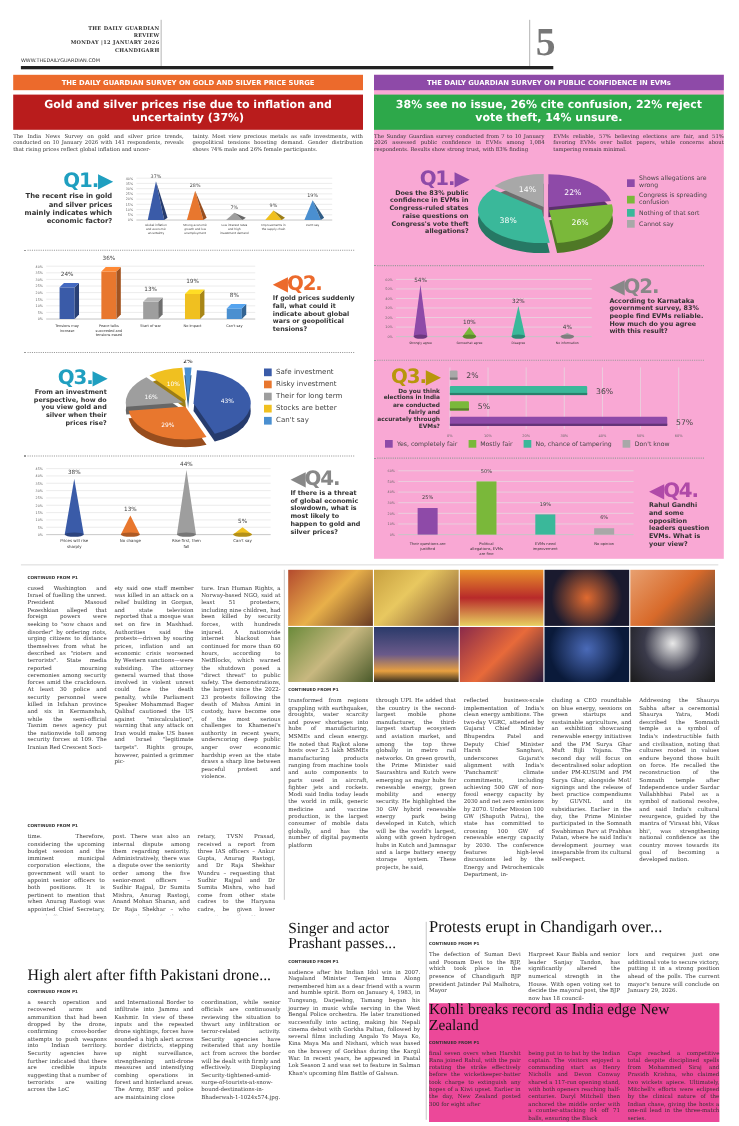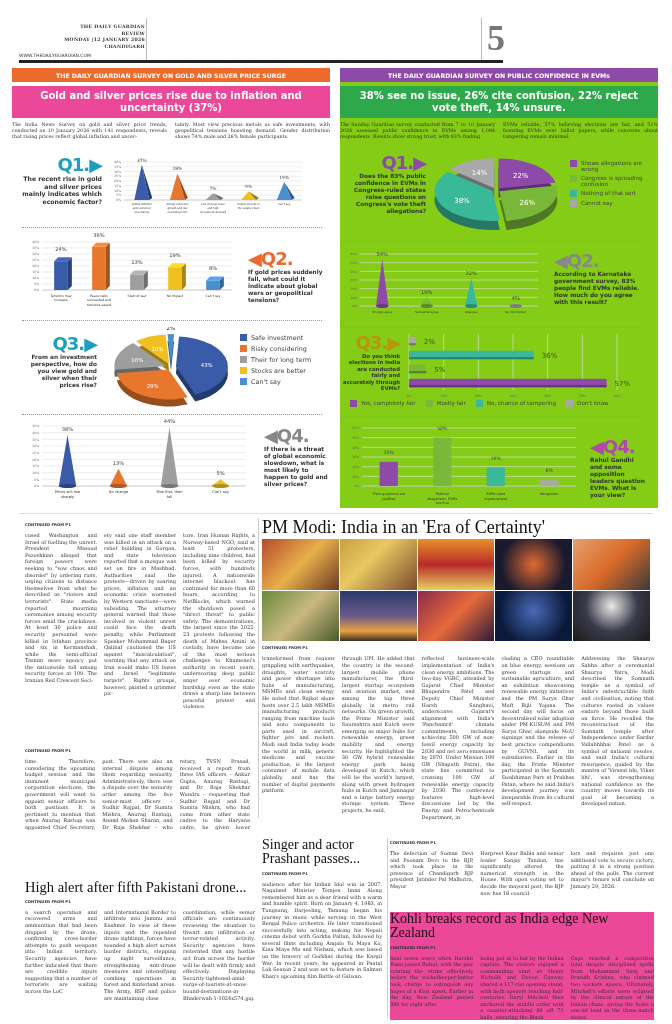--- a/index.html
+++ b/index.html
@@ -16,21 +16,21 @@
 .banner{height:14px;color:#fff;font-family:"DejaVu Sans",sans-serif;font-weight:bold;font-size:6.2px;display:flex;align-items:center;justify-content:center}
 .headbox{margin-top:4px;height:32px;color:#fff;font-family:"DejaVu Sans",sans-serif;font-weight:bold;font-size:10px;line-height:12px;text-align:center;display:flex;align-items:center;justify-content:center;padding:0 10px}
 .intro{display:flex;gap:8px;margin-top:4px;font-size:4.8px;line-height:6.2px;color:#333}
 .intro div{flex:1;text-align:justify}
 .q{position:absolute;font-family:"DejaVu Sans",sans-serif}
 .qnum{font-family:"DejaVu Sans",sans-serif;font-weight:bold;font-size:18px;letter-spacing:-1px}
 .qtxt{font-family:"DejaVu Sans",sans-serif;font-weight:bold;font-size:5.8px;line-height:7px;color:#333}
 .dots{position:absolute;height:0;border-top:1px dotted #999}
 svg text{font-family:"DejaVu Sans",sans-serif}
 .legend{position:absolute;font-family:"DejaVu Sans",sans-serif;font-size:6px;color:#444}
-.legend .li{display:flex;align-items:flex-start;gap:4px;margin-bottom:3px}
+.legend .li{display:flex;align-items:center;gap:4px;margin-bottom:3px}
 .legend .sw{width:7px;height:7px;flex:none;margin-top:0}
 .art{position:absolute}
 .hl{font-family:"Liberation Serif",serif;color:#111;line-height:1.02}
 .cont{font-family:"DejaVu Sans",sans-serif;font-size:3.8px;font-weight:bold;color:#333;margin:4px 0 5px}
 .cols{display:flex;gap:7px}
 .cols div{flex:1;font-size:5px;line-height:6.6px;text-align:justify;color:#333}
 .photos{display:grid;grid-template-columns:repeat(5,1fr);grid-template-rows:1fr 1fr;gap:1px;width:388px;height:102px}
 .photos div{position:relative;overflow:hidden}
 .vsep{position:absolute;width:1px;background:#ccc}
 .hsep{position:absolute;height:1px;background:#ccc}
@@ -46,28 +46,28 @@
   </div>
   <div class="url">WWW.THEDAILYGUARDIAN.COM</div>
   <div class="vline"></div>
   <div class="vline2"></div>
   <div class="pn">5</div>
   <div class="rule"></div>
 </div>
 
 <div class="panel" style="left:12px;height:440px;background:#fff">
   <div class="banner" style="background:#ec6a2c">THE DAILY GUARDIAN SURVEY ON GOLD AND SILVER PRICE SURGE</div>
-  <div class="headbox" style="background:#ec4899">Gold and silver prices rise due to inflation and uncertainty (37%)</div>
+  <div class="headbox" style="background:#b91c1c">Gold and silver prices rise due to inflation and uncertainty (37%)</div>
   <div class="intro">
     <div>The India News Survey on gold and silver price trends, conducted on 10 January 2026 with 141 respondents, reveals that rising prices reflect global inflation and uncer-</div>
     <div>tainty. Most view precious metals as safe investments, with geopolitical tensions boosting demand. Gender distribution shows 74% male and 26% female participants.</div>
   </div>
 </div>
 
-<div class="panel" style="left:340px;height:440px;background:#84cc16">
+<div class="panel" style="left:340px;height:440px;background:#f9a8d4">
   <div class="banner" style="background:#8e4aa8">THE DAILY GUARDIAN SURVEY ON PUBLIC CONFIDENCE IN EVMs</div>
   <div class="headbox" style="background:#2da84a">38% see no issue, 26% cite confusion, 22% reject vote theft, 14% unsure.</div>
   <div class="intro">
     <div>The Sunday Guardian survey conducted from 7 to 10 January 2026 assessed public confidence in EVMs among 1,084 respondents. Results show strong trust, with 83% finding</div>
     <div>EVMs reliable, 57% believing elections are fair, and 51% favoring EVMs over ballot papers, while concerns about tampering remain minimal.</div>
   </div>
 </div>
 
 <div class="q" style="left:22px;top:154px;width:80px;text-align:right">
   <div class="qnum" style="color:#1f9fc0"><span>Q1.</span><span>▶</span></div>
@@ -199,21 +199,21 @@
     <path d="M67.9858407535658,37.1153961818074 L64.57378124360328,7.1800487810282405 A52,30 0 0 1 71.10396909049689,7.1693799837512735 Z" fill="#4a8fd0"></path>
     <text x="67.80177054992107" y="2.6155465453035447" font-size="5.4" text-anchor="middle" fill="#222">2%</text>
   </svg>
 <div class="legend" id="lg-gold-q3" style="left:240px;top:334px;width:85px;font-size:6.4px">
     <div class="li">
       <span class="sw" style="background: rgb(58, 91, 168);"></span>
       <span>Safe investment</span>
     </div>
     <div class="li">
       <span class="sw" style="background: rgb(232, 119, 46);"></span>
-      <span>Risky considering</span>
+      <span>Risky investment</span>
     </div>
     <div class="li">
       <span class="sw" style="background: rgb(158, 158, 158);"></span>
       <span>Their for long term</span>
     </div>
     <div class="li">
       <span class="sw" style="background: rgb(240, 192, 32);"></span>
       <span>Stocks are better</span>
     </div>
     <div class="li">
@@ -443,21 +443,20 @@
   <div class="cols">
     <div>cused Washington and Israel of fuelling the unrest. President Masoud Pezeshkian alleged that foreign powers were seeking to "sow chaos and disorder" by ordering riots, urging citizens to distance themselves from what he described as "rioters and terrorists". State media reported mourning ceremonies among security forces amid the crackdown. At least 30 police and security personnel were killed in Isfahan province and six in Kermanshah, while the semi-official Tasnim news agency put the nationwide toll among security forces at 109. The Iranian Red Crescent Soci-</div>
     <div>ety said one staff member was killed in an attack on a relief building in Gorgan, and state television reported that a mosque was set on fire in Mashhad. Authorities said the protests—driven by soaring prices, inflation and an economic crisis worsened by Western sanctions—were subsiding. The attorney general warned that those involved in violent unrest could face the death penalty, while Parliament Speaker Mohammad Bager Qalibaf cautioned the US against "miscalculation", warning that any attack on Iran would make US bases and Israel "legitimate targets". Rights groups, however, painted a grimmer pic-</div>
     <div>ture. Iran Human Rights, a Norway-based NGO, said at least 51 protesters, including nine children, had been killed by security forces, with hundreds injured. A nationwide internet blackout has continued for more than 60 hours, according to NetBlocks, which warned the shutdown posed a "direct threat" to public safety. The demonstrations, the largest since the 2022-23 protests following the death of Mahsa Amini in custody, have become one of the most serious challenges to Khamenei's authority in recent years, underscoring deep public anger over economic hardship even as the state draws a sharp line between peaceful protest and violence.</div>
   </div>
 </div>
 
 <div class="vsep" style="left:258px;top:518px;height:300px"></div>
 
 <div class="art" style="left:262px;top:518px;width:392px">
-  <div class="hl" style="font-size:18px;margin-bottom:3px">PM Modi: India in an 'Era of Certainty'</div>
   <div class="photos">
     <div style="background:linear-gradient(135deg,#b44a2e,#e8b04a 50%,#6a3a22)"></div>
     <div style="background:linear-gradient(135deg,#c8a040,#e8c860 40%,#7a4a30)"></div>
     <div style="background:linear-gradient(180deg,#e8902a,#b82a2a 50%,#e8d060)"></div>
     <div style="background:radial-gradient(circle at 50% 50%,#e06a30,#1a1a2e 70%)"></div>
     <div style="background:linear-gradient(135deg,#e8a070,#d86a2a 50%,#3a3a3a)"></div>
     <div style="background:linear-gradient(135deg,#6a8a3a,#c8b880 50%,#4a5a2a)"></div>
     <div style="background:linear-gradient(180deg,#2a3a6a,#6a5a8a 50%,#e8a040 80%,#3a3020)"></div>
     <div style="background:linear-gradient(135deg,#8a2a4a,#e86a3a 50%,#2a1a3a)"></div>
     <div style="background:radial-gradient(circle at 50% 40%,#4a6ab8,#0a1a3a 70%)"></div>
@@ -496,20 +495,21 @@
   <div class="hl" style="font-size:14px">Singer and actor Prashant passes...</div>
   <div class="cont">CONTINUED FROM P1</div>
   <div class="cols">
     <div>audience after his Indian Idol win in 2007. Nagaland Minister Temjen Imna Along remembered him as a dear friend with a warm and humble spirit. Born on January 4, 1983, in Tungsung, Darjeeling, Tamang began his journey in music while serving in the West Bengal Police orchestra. He later transitioned successfully into acting, making his Nepali cinema debut with Gorkha Paltan, followed by several films including Angalo Yo Maya Ko, Kina Maya Ma and Nishani, which was based on the bravery of Gorkhas during the Kargil War. In recent years, he appeared in Paatal Lok Season 2 and was set to feature in Salman Khan's upcoming film Battle of Galwan.</div>
   </div>
 </div>
 
 <div class="vsep" style="left:387px;top:838px;height:180px"></div>
 
 <div class="art" style="left:390px;top:836px;width:264px;background:#fff">
+  <div class="hl" style="font-size:15px">Protests erupt in Chandigarh over...</div>
   <div class="cont">CONTINUED FROM P1</div>
   <div class="cols">
     <div>The defection of Suman Devi and Poonam Devi to the BJP, which took place in the presence of Chandigarh BJP president Jatinder Pal Malhotra, Mayor</div>
     <div>Harpreet Kaur Babla and senior leader Sanjay Tandon, has significantly altered the numerical strength in the House. With open voting set to decide the mayoral post, the BJP now has 18 council-</div>
     <div>lors and requires just one additional vote to secure victory, putting it in a strong position ahead of the polls. The current mayor's tenure will conclude on January 29, 2026.</div>
   </div>
 </div>
 
 <div class="art" style="left:390px;top:912px;width:264px;background:#ec4899">
   <div class="hl" style="font-size:14px">Kohli breaks record as India edge New Zealand</div>

